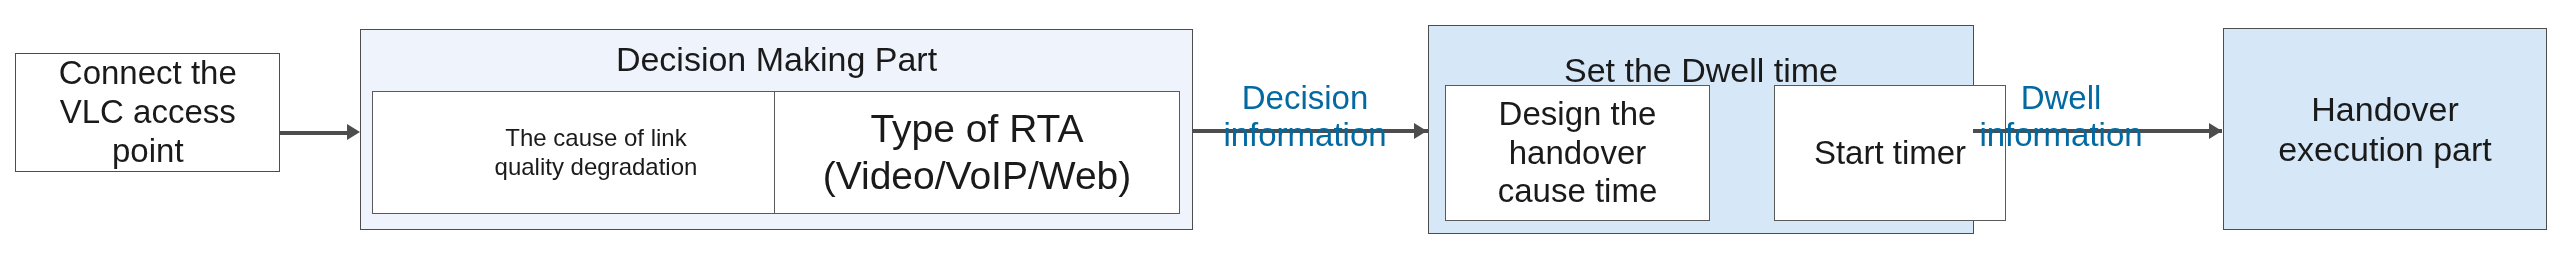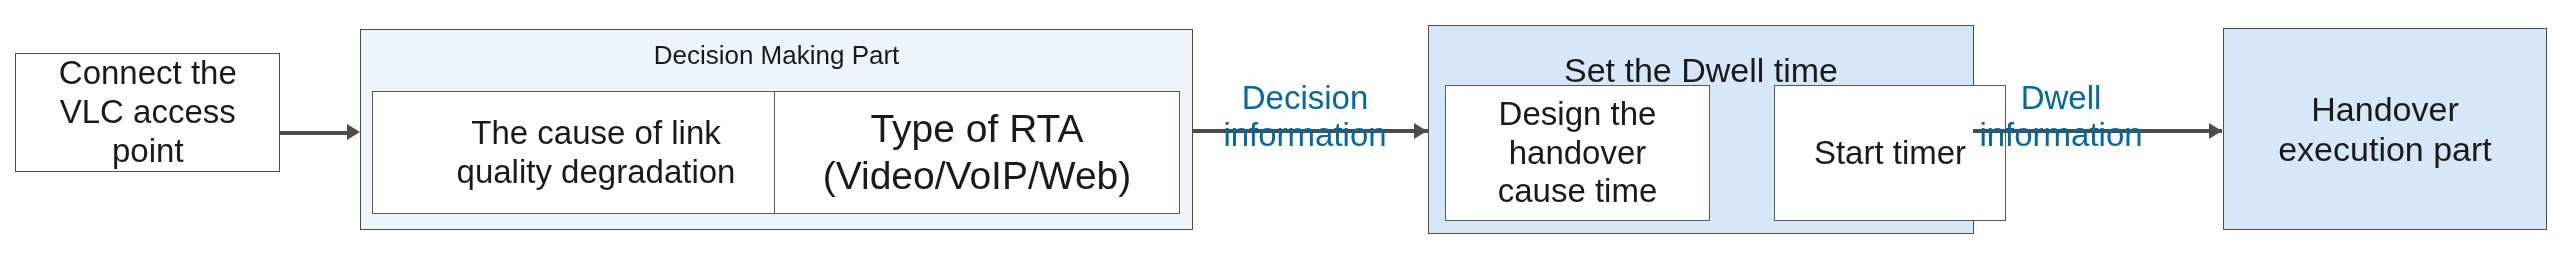--- a/index.html
+++ b/index.html
@@ -62,25 +62,25 @@
     left: 15.3px;  top: 53px;  width: 265px; height: 119px;
     font-size: 33px;
   }
 
   #group-decision {
     left: 360px; top: 29px; width: 833px; height: 201px;
     background: #eef3fc;
   }
   #group-decision .group-title {
     top: 9.8px;
-    font-size: 26px;
+    font-size: 34px;
   }
   #node-cause {
     left: 372px; top: 91px; width: 448px; height: 123px;
-    font-size: 33px;
+    font-size: 24px;
   }
   #node-rta {
     left: 774px; top: 91px; width: 406px; height: 123px;
     font-size: 39px;
   }
 
   #group-dwell {
     left: 1428px; top: 24.5px; width: 546px; height: 209px;
     background: #d6e8f7;
   }

